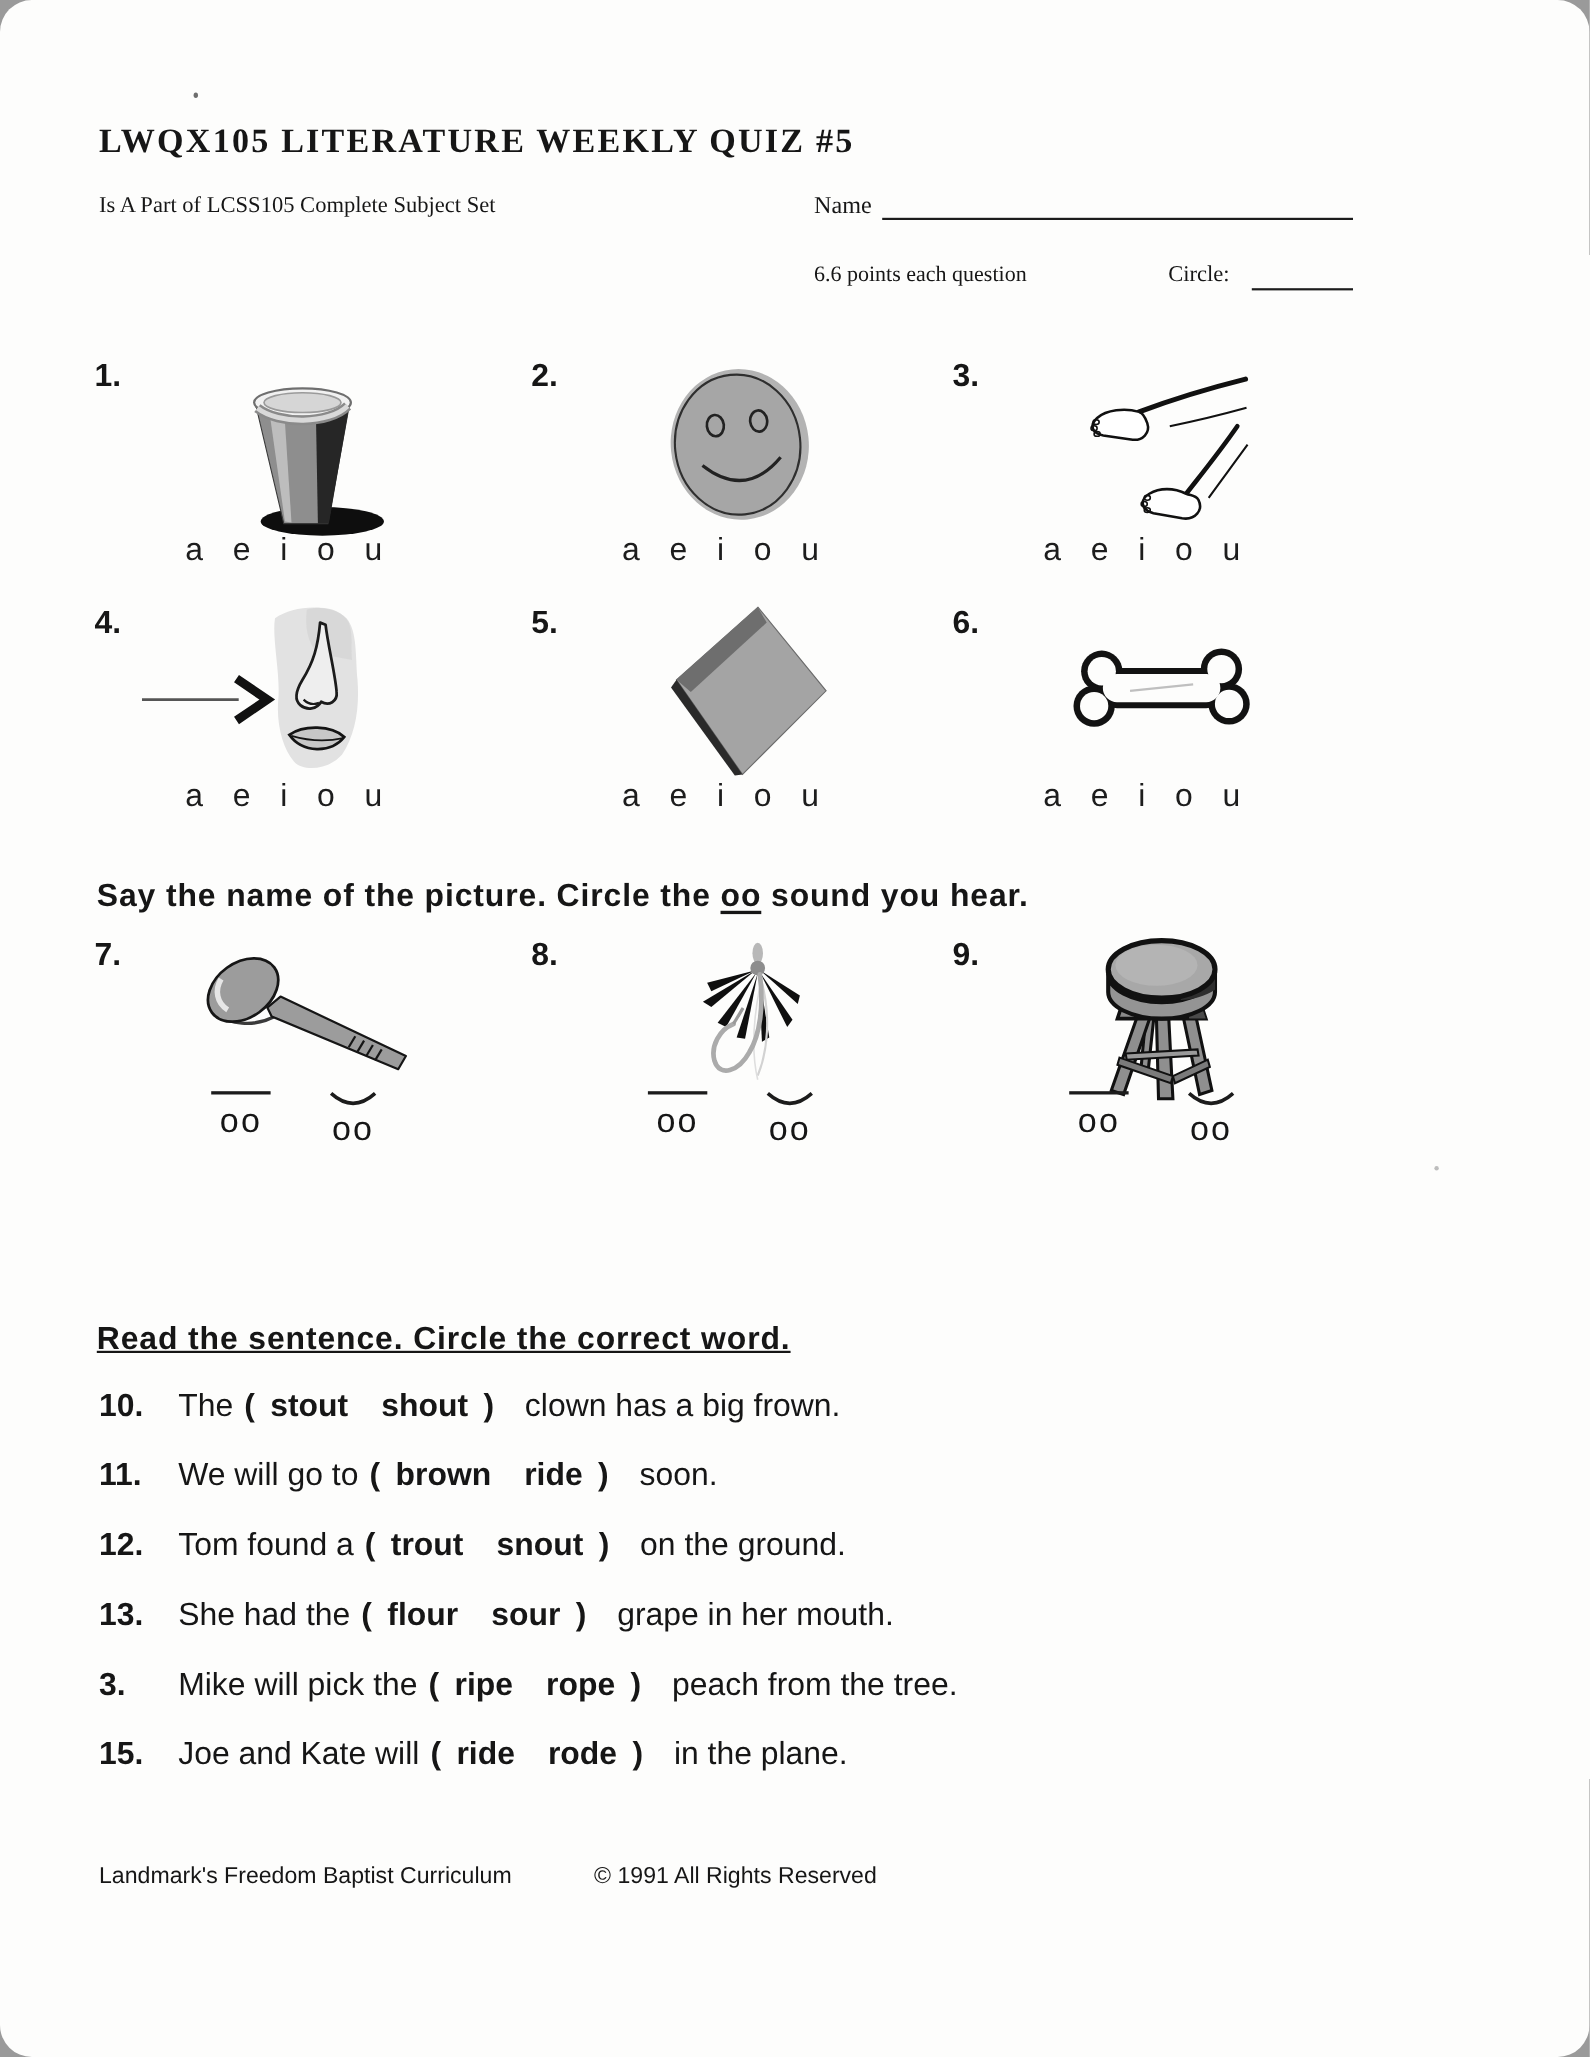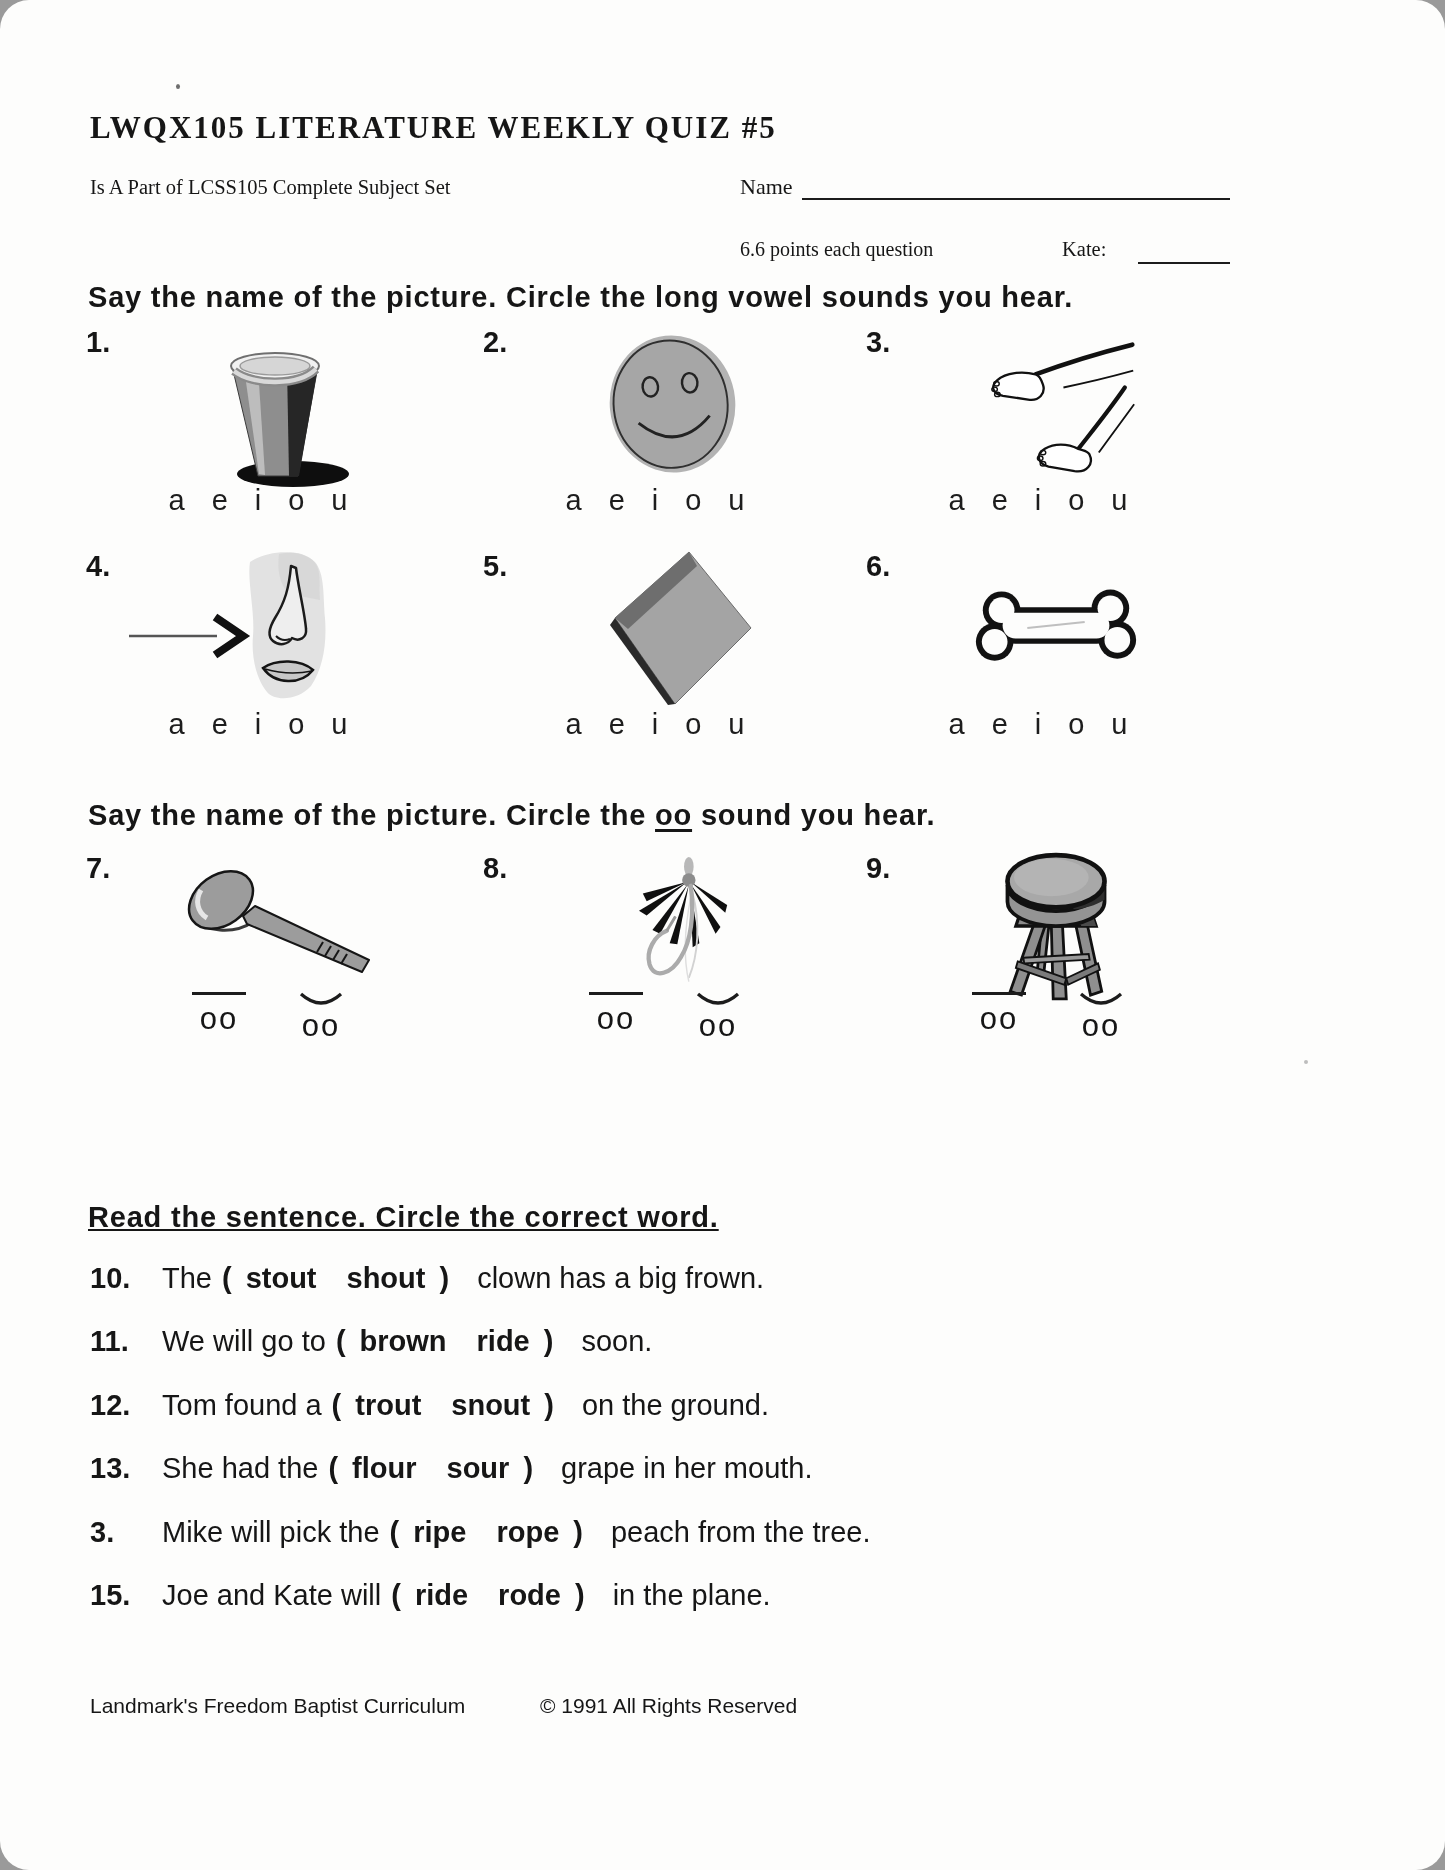--- a/index.html
+++ b/index.html
@@ -66,24 +66,23 @@
 <div class="page">
 
   <div class="abs dot1"></div>
   <div class="abs dot2"></div>
 
   <div class="abs title">LWQX105 LITERATURE WEEKLY QUIZ #5</div>
   <div class="abs subtitle">Is A Part of LCSS105 Complete Subject Set</div>
   <div class="abs name-label">Name</div>
   <div class="abs name-line"></div>
   <div class="abs points-note">6.6 points each question</div>
-  <div class="abs score-label">Kate:</div>
+  <div class="abs score-label">Circle:</div>
   <div class="abs score-line"></div>
 
-  <div class="abs sec-head sec1">Say the name of the picture. Circle the long vowel sounds you hear.</div>
 
   <div class="q" style="left:86px; top:326px;">
     <span class="q-num">1.</span>
     <svg class="pic" width="150" height="162" viewBox="0 0 150 162">
       <ellipse cx="92" cy="148" rx="56" ry="13" fill="#0e0e0e"></ellipse>
       <polygon points="31,40 57,150 97,150 117,40" fill="#8e8e8e" stroke="#3a3a3a" stroke-width="1"></polygon>
       <polygon points="86,40 117,40 98,150 88,150" fill="#262626"></polygon>
       <polygon points="43,42 57,42 64,149 58,148" fill="#bdbdbd"></polygon>
       <ellipse cx="74" cy="40" rx="44" ry="13" fill="#f1f1f1" stroke="#6f6f6f" stroke-width="2"></ellipse>
       <ellipse cx="74" cy="40" rx="35" ry="9" fill="#d6d6d6" stroke="#9a9a9a" stroke-width="1.5"></ellipse>

